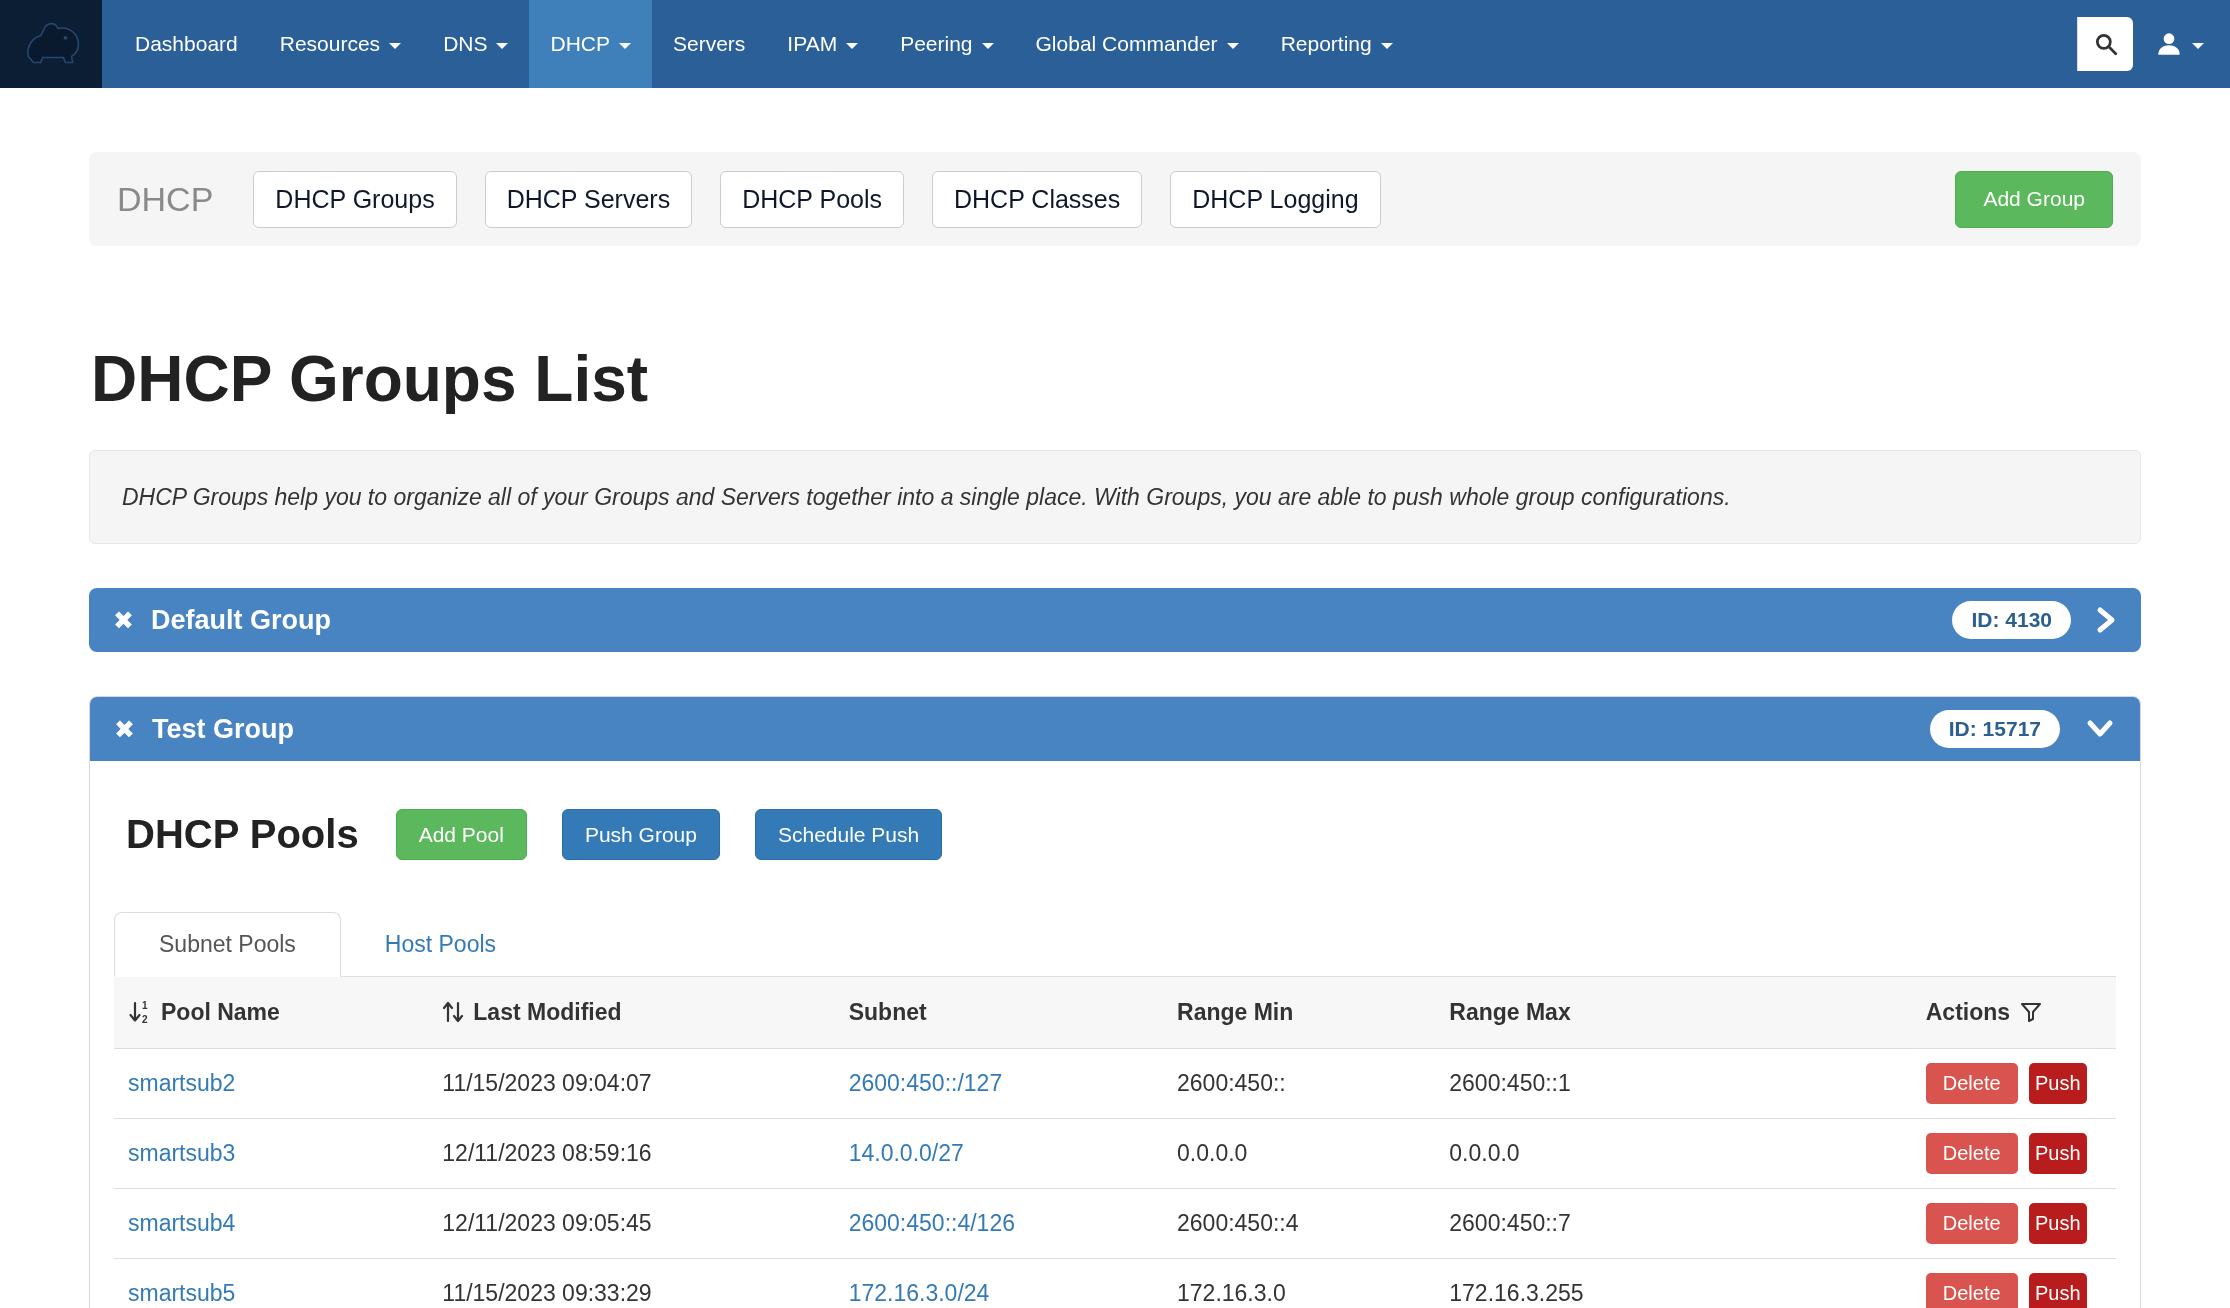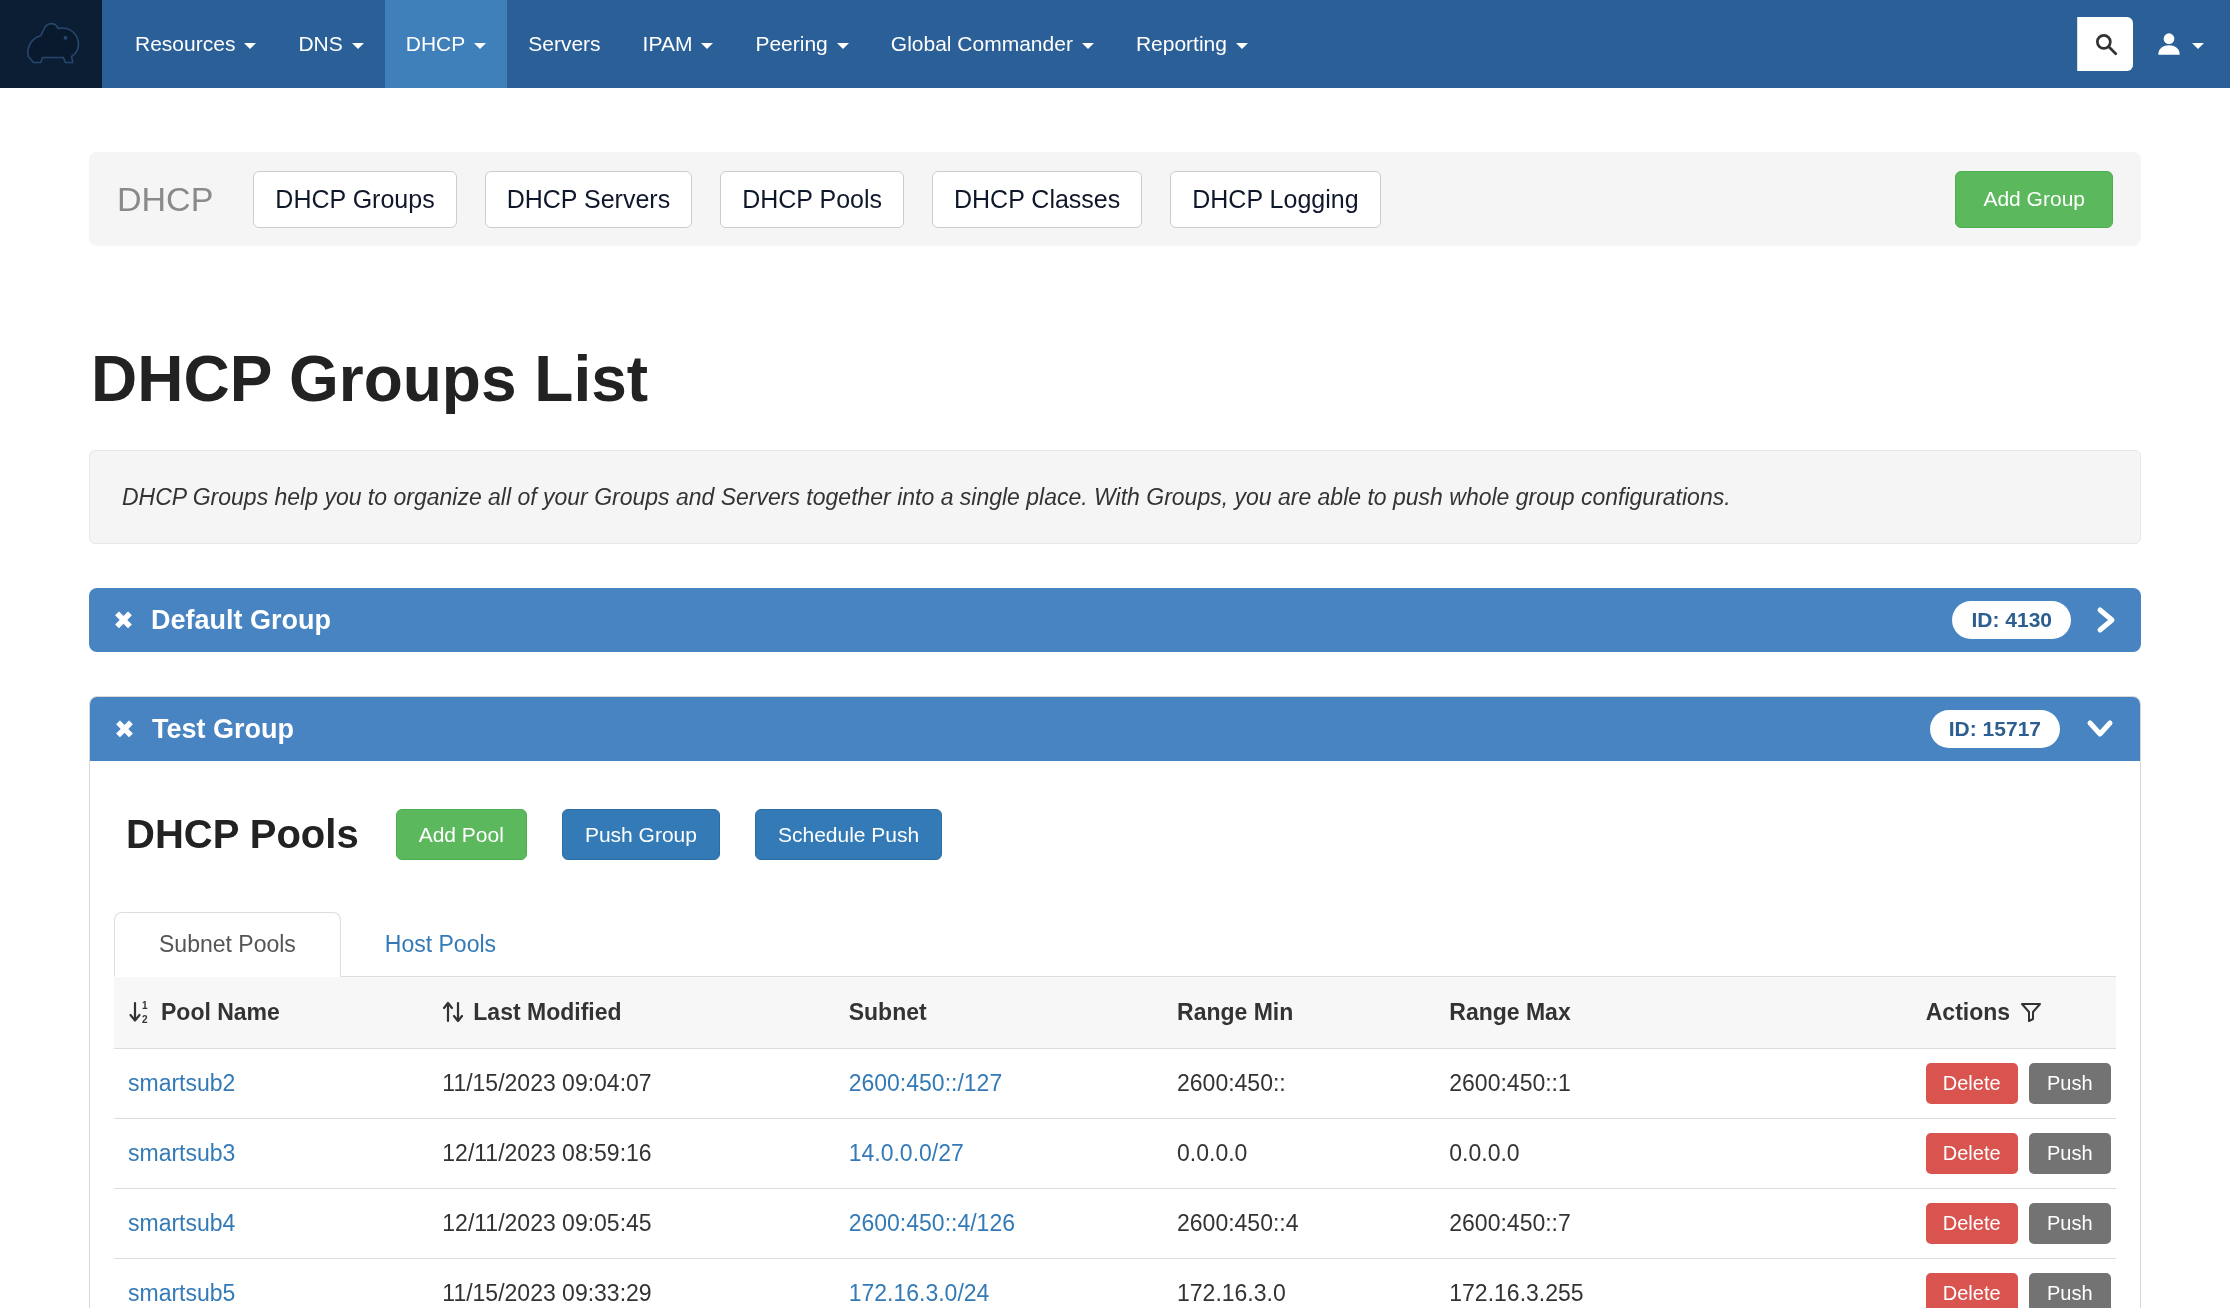--- a/index.html
+++ b/index.html
@@ -59,38 +59,42 @@
   
   .pools-table { width: 100%; border-collapse: collapse; font-size: 23px; color: #333; table-layout: fixed; }
   .pools-table th { text-align: left; font-weight: 700; padding: 0 14px; height: 71px; background: #f7f7f7; border-bottom: 1px solid #ddd; }
   .th-inner { display: flex; align-items: center; gap: 9px; }
   .pools-table td { padding: 0 14px; height: 70px; border-top: 1px solid #ddd; }
   .pools-table tr:first-child td { border-top: none; }
   .pools-table tr:last-child td { border-bottom: 1px solid #ddd; }
   .tbl-link { color: #337ab7; text-decoration: none; cursor: pointer; }
   .actions-cell { white-space: nowrap; }
   .btn-delete { background: #d9534f; color: #ffffff; border: none; border-radius: 5px; font-size: 20px; padding: 9px 17px; margin-right: 5px; cursor: pointer; font-family: inherit; }
-  .btn-push { background: #737373; color: #fff; border: none; border-radius: 5px; font-size: 20px; padding: 9px 18px; cursor: pointer; font-family: inherit; }
+  .btn-push { background: #b91c1c; color: #fff; border: none; border-radius: 5px; font-size: 20px; padding: 9px 6px; cursor: pointer; font-family: inherit; }
 
   .icon { display: inline-flex; align-items: center; justify-content: center; }
 </style>
 </head>
 <body>
 
 <nav class="navbar">
   <div class="logo-box">
     <span class="icon">
       <svg width="66" height="58" viewBox="0 0 64 56">
         <path fill="#0a1a2e" stroke="#27486e" stroke-width="1.5" d="M10 40 C8 30 14 22 22 20 L26 12 C28 8 34 7 37 10 L39 13 C48 11 56 16 58 24 C60 31 57 37 52 40 L53 46 L46 46 L44 41 L24 41 L22 46 L15 46 Z"></path>
         <circle cx="46" cy="22" r="1.8" fill="#27486e"></circle>
       </svg>
     </span>
   </div>
 
   <ul class="nav-menu">
+      <li class="nav-item">
+    <span>Dashboard</span>
+
+  </li>
       <li class="nav-item">
     <span>Resources</span>
     <span class="caret"></span>
   </li>
       <li class="nav-item">
     <span>DNS</span>
     <span class="caret"></span>
   </li>
       <li class="nav-item active">
     <span>DHCP</span>

